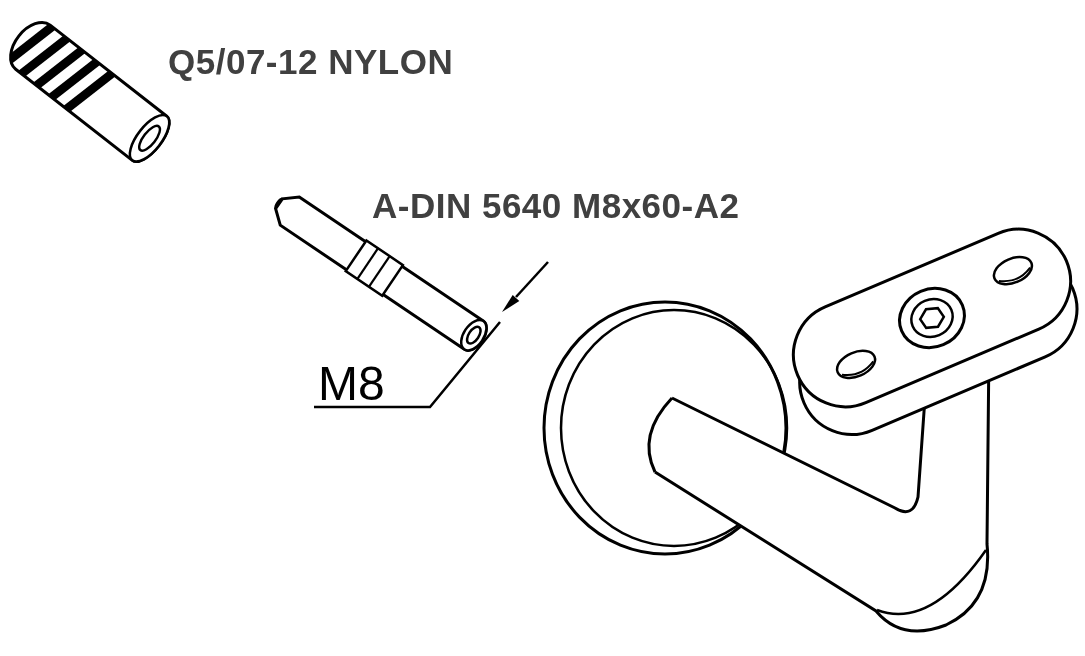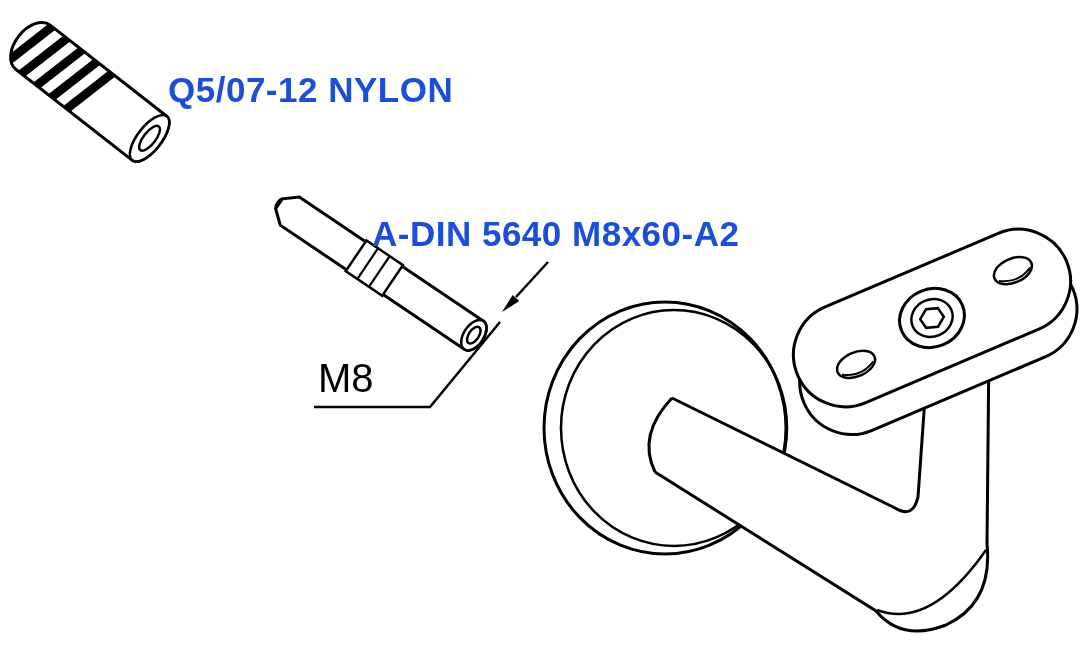--- a/index.html
+++ b/index.html
@@ -1,21 +1,21 @@
 <!DOCTYPE html>
 <html><head>
 <meta charset="utf-8">
 <style>
   html,body{margin:0;padding:0;background:#ffffff;}
   #stage{position:relative;width:1085px;height:656px;background:#ffffff;overflow:hidden;
          font-family:"Liberation Sans",sans-serif;}
   svg{position:absolute;left:0;top:0;}
-  .label{position:absolute;color:#1d4ed8;font-weight:bold;font-size:35px;white-space:nowrap;
-         letter-spacing:0.5px;margin-top:28px;}
-  .dim-label{position:absolute;color:#000;font-weight:400;font-size:40px;white-space:nowrap;}
+  .label{position:absolute;color:#404040;font-weight:bold;font-size:35px;white-space:nowrap;
+         letter-spacing:0.5px;}
+  .dim-label{position:absolute;color:#000;font-weight:400;font-size:48px;white-space:nowrap;}
   #anchor-label{left:168px;top:42px;}
   #stud-label{left:372px;top:186px;}
   #m8-label{left:318px;top:356px;}
 </style>
 </head>
 <body>
 
 <div id="stage">
 
   <svg width="1085" height="656" viewBox="0 0 1085 656">

